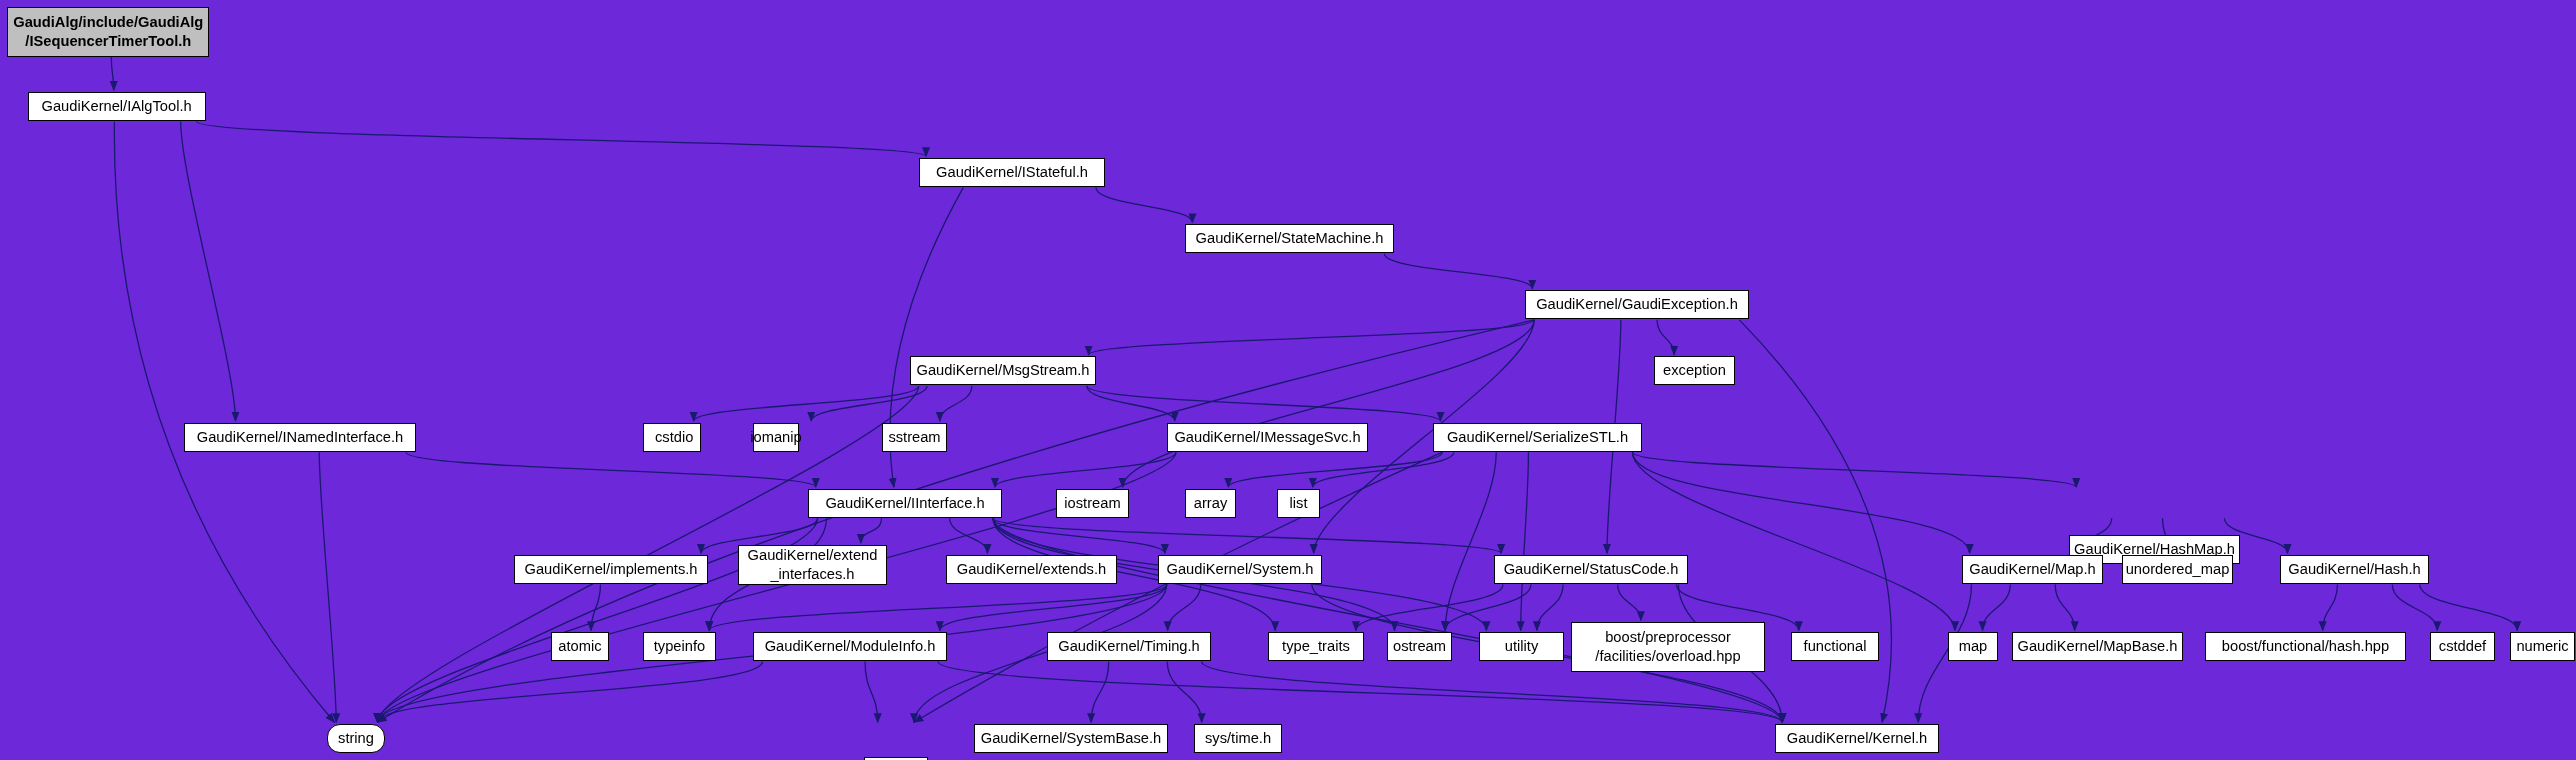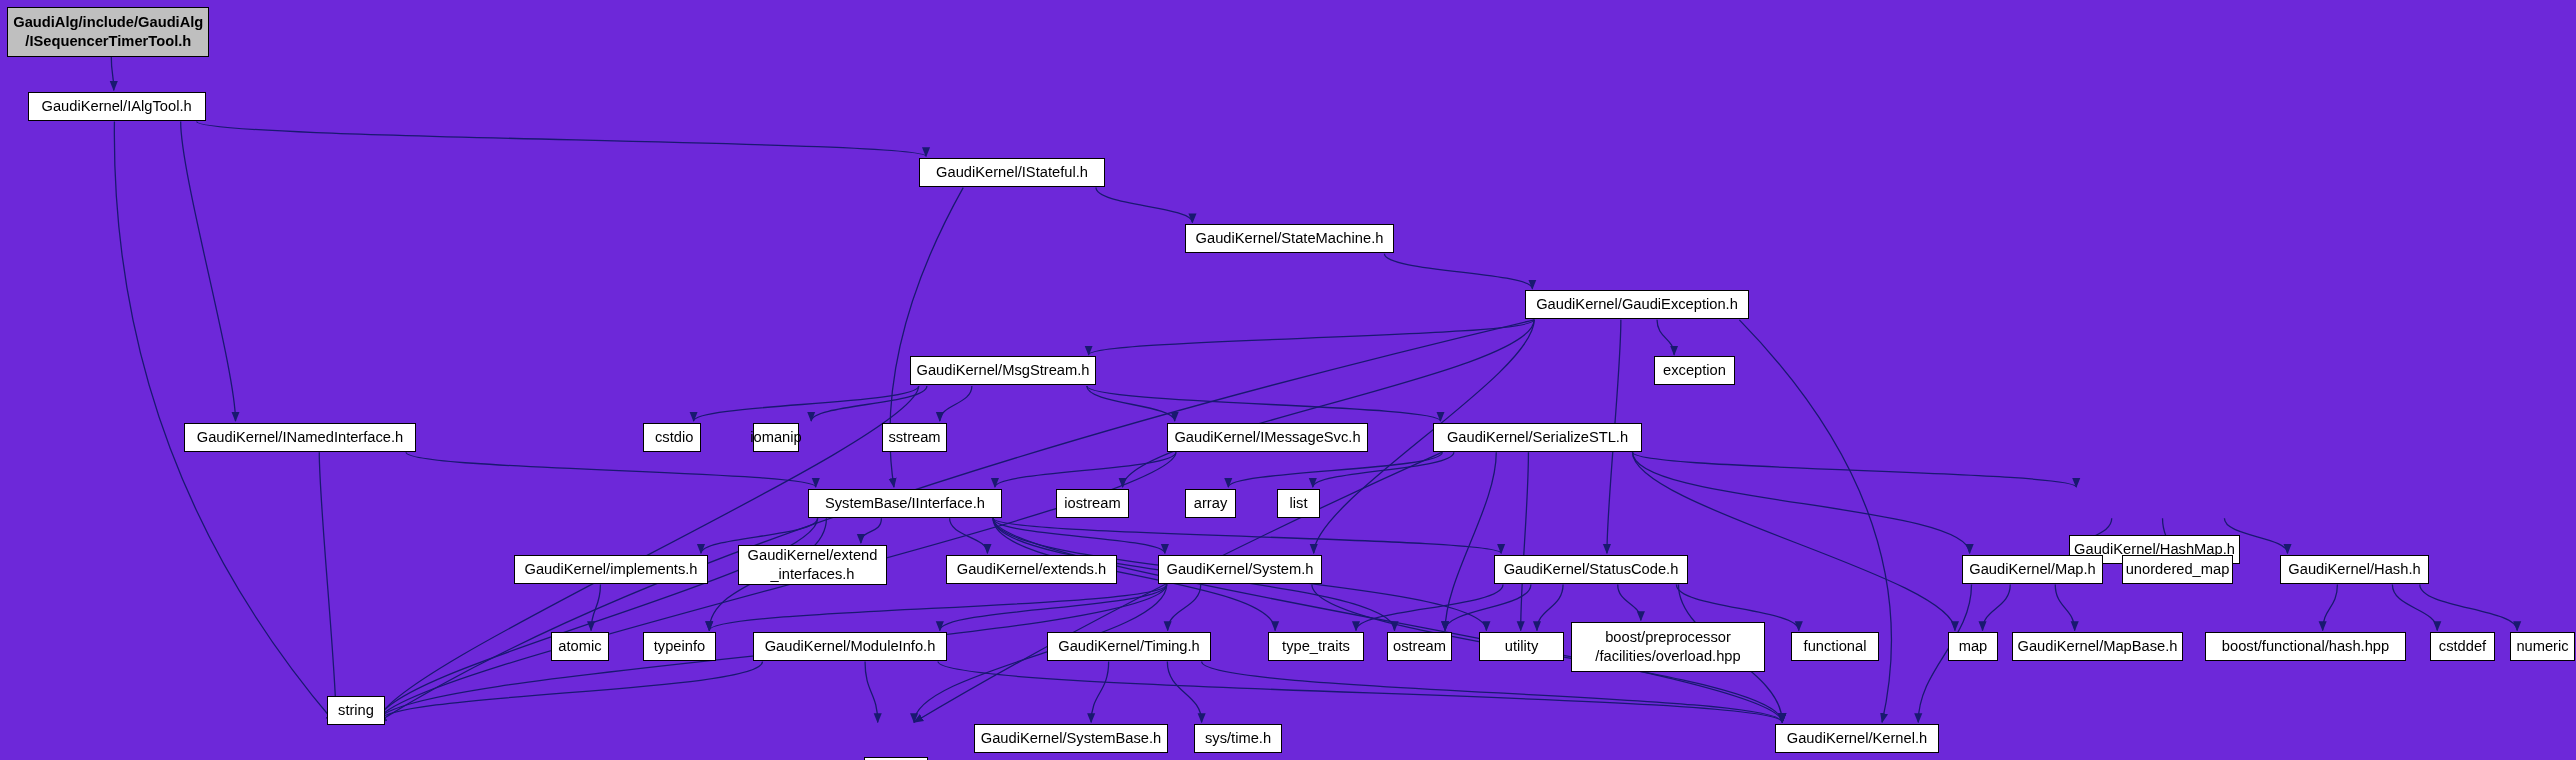--- a/index.html
+++ b/index.html
@@ -135,21 +135,21 @@
     <div class="node" style="left: 1185px; top: 224px; width: 209px; height: 29px;">GaudiKernel/StateMachine.h</div>
     <div class="node" style="left: 1525px; top: 290px; width: 224px; height: 29px;">GaudiKernel/GaudiException.h</div>
     <div class="node" style="left: 910px; top: 356px; width: 186px; height: 29px;">GaudiKernel/MsgStream.h</div>
     <div class="node" style="left: 1654px; top: 356px; width: 81px; height: 29px;">exception</div>
     <div class="node" style="left: 184px; top: 423px; width: 232px; height: 29px;">GaudiKernel/INamedInterface.h</div>
     <div class="node" style="left: 643px; top: 423px; width: 58px; height: 29px; padding-left: 8px;">cstdio</div>
     <div class="node" style="left: 753px; top: 423px; width: 46px; height: 29px;">iomanip</div>
     <div class="node" style="left: 882px; top: 423px; width: 65px; height: 29px;">sstream</div>
     <div class="node" style="left: 1167px; top: 423px; width: 201px; height: 29px;">GaudiKernel/IMessageSvc.h</div>
     <div class="node" style="left: 1433px; top: 423px; width: 209px; height: 29px;">GaudiKernel/SerializeSTL.h</div>
-    <div class="node" style="left: 808px; top: 489px; width: 194px; height: 29px;">SystemBase/IInterface.h</div>
+    <div class="node" style="left: 808px; top: 489px; width: 194px; height: 29px;">GaudiKernel/IInterface.h</div>
     <div class="node" style="left: 1056px; top: 489px; width: 73px; height: 29px;">iostream</div>
     <div class="node" style="left: 1185px; top: 489px; width: 51px; height: 29px;">array</div>
     <div class="node" style="left: 1277px; top: 489px; width: 43px; height: 29px;">list</div>
     <div class="node" style="left: 2069px; top: 489px; width: 171px; height: 29px; margin-top: 46px;">GaudiKernel/HashMap.h</div>
     <div class="node" style="left: 514px; top: 555px; width: 194px; height: 29px;">GaudiKernel/implements.h</div>
     <div class="node" style="left: 738px; top: 545px; width: 149px; height: 40px;">GaudiKernel/extend
 _interfaces.h</div>
     <div class="node" style="left: 946px; top: 555px; width: 171px; height: 29px;">GaudiKernel/extends.h</div>
     <div class="node" style="left: 1158px; top: 555px; width: 164px; height: 29px;">GaudiKernel/System.h</div>
     <div class="node" style="left: 1494px; top: 555px; width: 194px; height: 29px;">GaudiKernel/StatusCode.h</div>
@@ -164,19 +164,19 @@
     <div class="node" style="left: 1387px; top: 632px; width: 65px; height: 29px;">ostream</div>
     <div class="node" style="left: 1479px; top: 632px; width: 85px; height: 29px;">utility</div>
     <div class="node" style="left: 1571px; top: 622px; width: 194px; height: 50px;">boost/preprocessor
 /facilities/overload.hpp</div>
     <div class="node" style="left: 1791px; top: 632px; width: 88px; height: 29px;">functional</div>
     <div class="node" style="left: 1948px; top: 632px; width: 50px; height: 29px;">map</div>
     <div class="node" style="left: 2012px; top: 632px; width: 171px; height: 29px;">GaudiKernel/MapBase.h</div>
     <div class="node" style="left: 2205px; top: 632px; width: 201px; height: 29px;">boost/functional/hash.hpp</div>
     <div class="node" style="left: 2430px; top: 632px; width: 65px; height: 29px;">cstddef</div>
     <div class="node" style="left: 2510px; top: 632px; width: 65px; height: 29px;">numeric</div>
-    <div class="node" style="left: 327px; top: 696px; width: 58px; height: 29px;">string</div>
+    <div class="node" style="left: 327px; top: 724px; width: 58px; height: 29px; border-radius: 13px;">string</div>
     <div class="node" style="left: 864px; top: 757px; width: 64px; height: 29px;">vector</div>
     <div class="node" style="left: 974px; top: 724px; width: 194px; height: 29px;">GaudiKernel/SystemBase.h</div>
     <div class="node" style="left: 1194px; top: 724px; width: 88px; height: 29px;">sys/time.h</div>
     <div class="node" style="left: 1775px; top: 724px; width: 164px; height: 29px;">GaudiKernel/Kernel.h</div>
   </div>
 
 
 </body></html>

